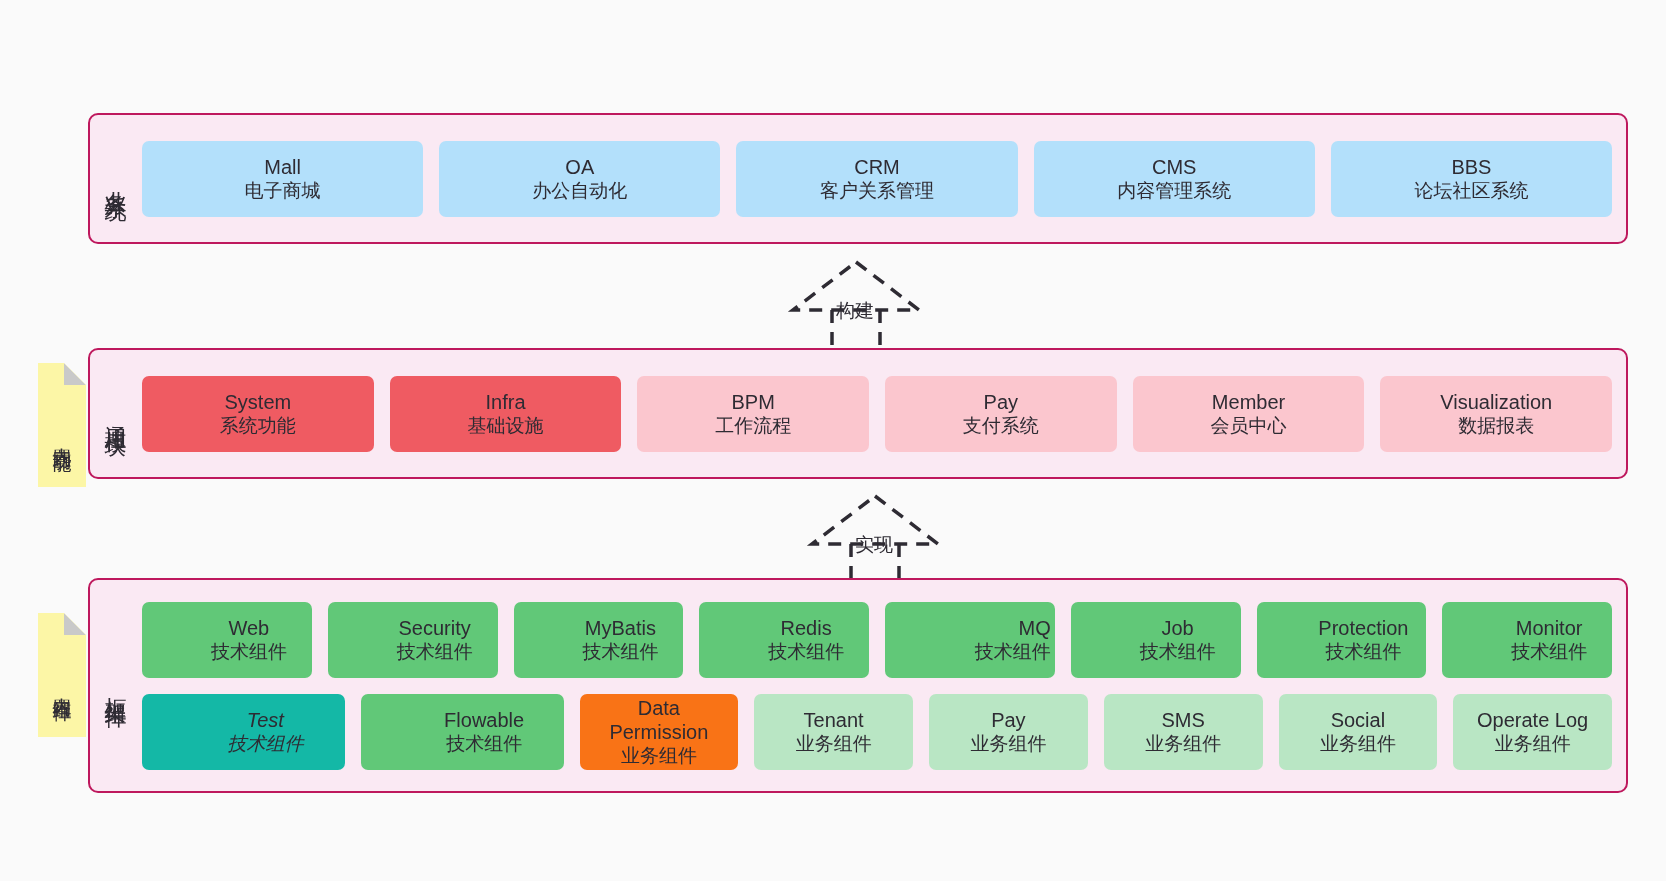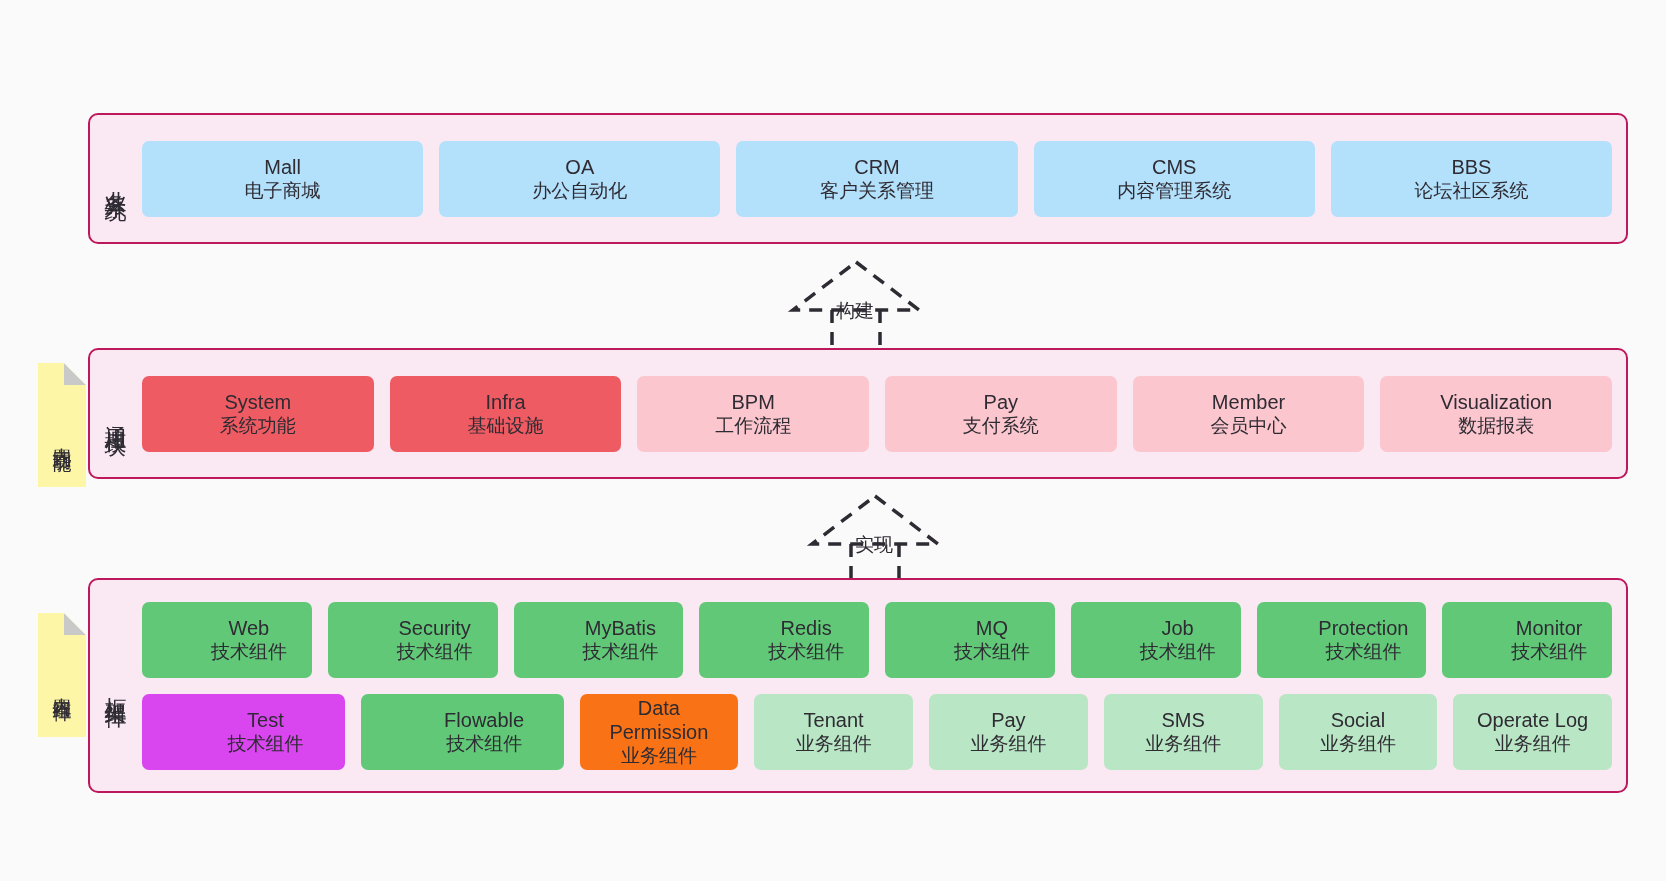--- a/index.html
+++ b/index.html
@@ -245,40 +245,40 @@
           <span class="cn">技术组件</span>
         </div>
         <div class="node n-green" style="background: rgb(97, 200, 120);">
           <span class="en">MyBatis</span>
           <span class="cn">技术组件</span>
         </div>
         <div class="node n-green" style="background: rgb(97, 200, 120);">
           <span class="en">Redis</span>
           <span class="cn">技术组件</span>
         </div>
-        <div class="node n-green" style="background: rgb(97, 200, 120);">
+        <div class="node n-green" style="background: rgb(97, 200, 120); align-items: flex-end;">
           <span class="en">MQ</span>
           <span class="cn">技术组件</span>
         </div>
         <div class="node n-green" style="background: rgb(97, 200, 120);">
           <span class="en">Job</span>
           <span class="cn">技术组件</span>
         </div>
         <div class="node n-green" style="background: rgb(97, 200, 120);">
           <span class="en">Protection</span>
           <span class="cn">技术组件</span>
         </div>
         <div class="node n-green" style="background: rgb(97, 200, 120);">
           <span class="en">Monitor</span>
           <span class="cn">技术组件</span>
         </div>
       </div>
 
       <div class="row" style="height:76px;">
-        <div class="node n-green" style="background: #d946ef;">
+        <div class="node n-green" style="background: #14b8a6; font-style: italic;">
           <span class="en">Test</span>
           <span class="cn">技术组件</span>
         </div>
         <div class="node n-green" style="background: rgb(97, 200, 120);">
           <span class="en">Flowable</span>
           <span class="cn">技术组件</span>
         </div>
         <div class="node n-lightgreen" style="background: #f97316;">
           <span class="en" style="max-width:100px;">Data Permission</span>
           <span class="cn">业务组件</span>

